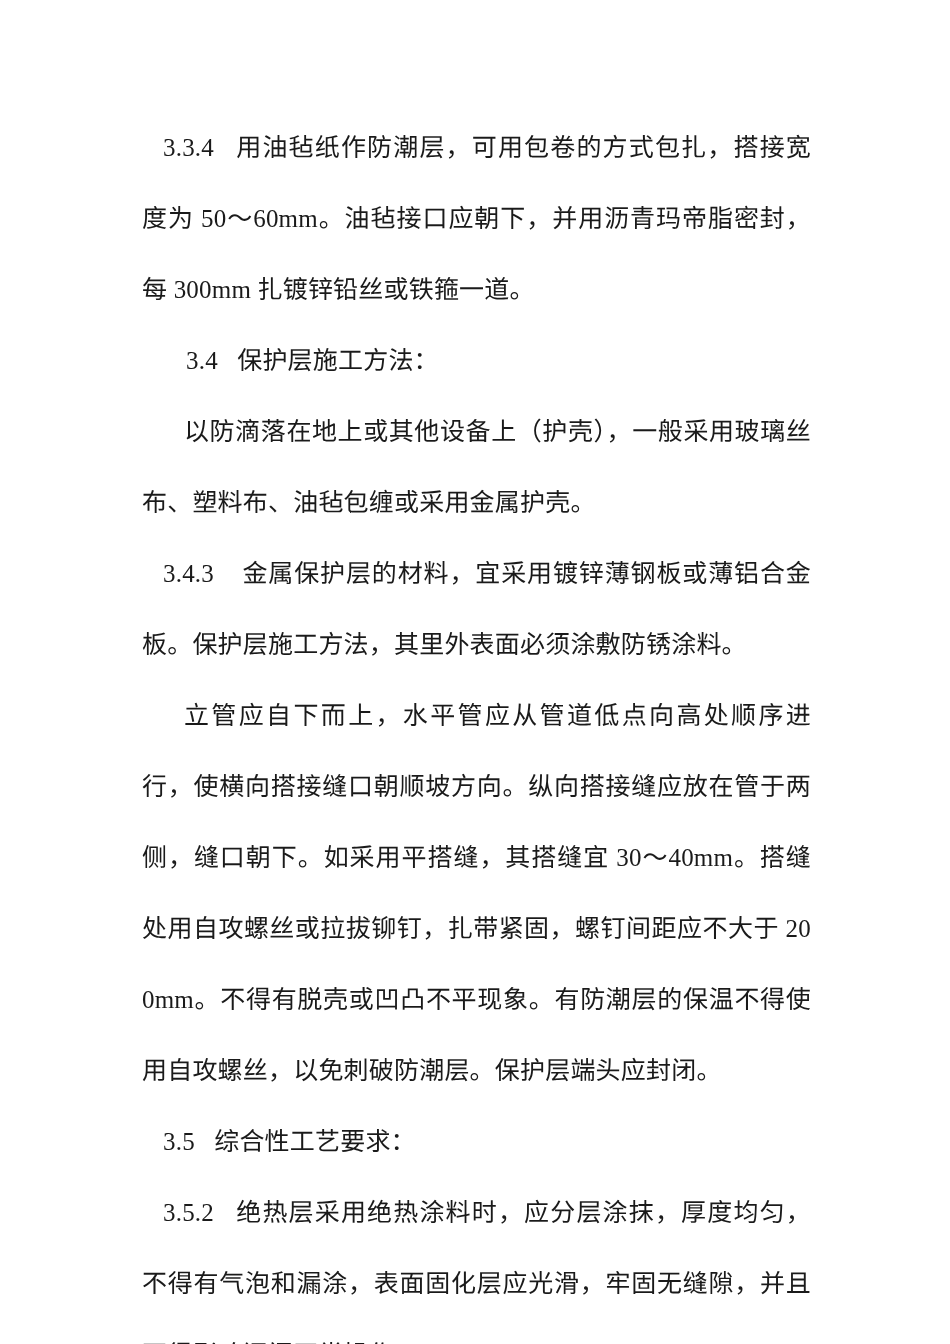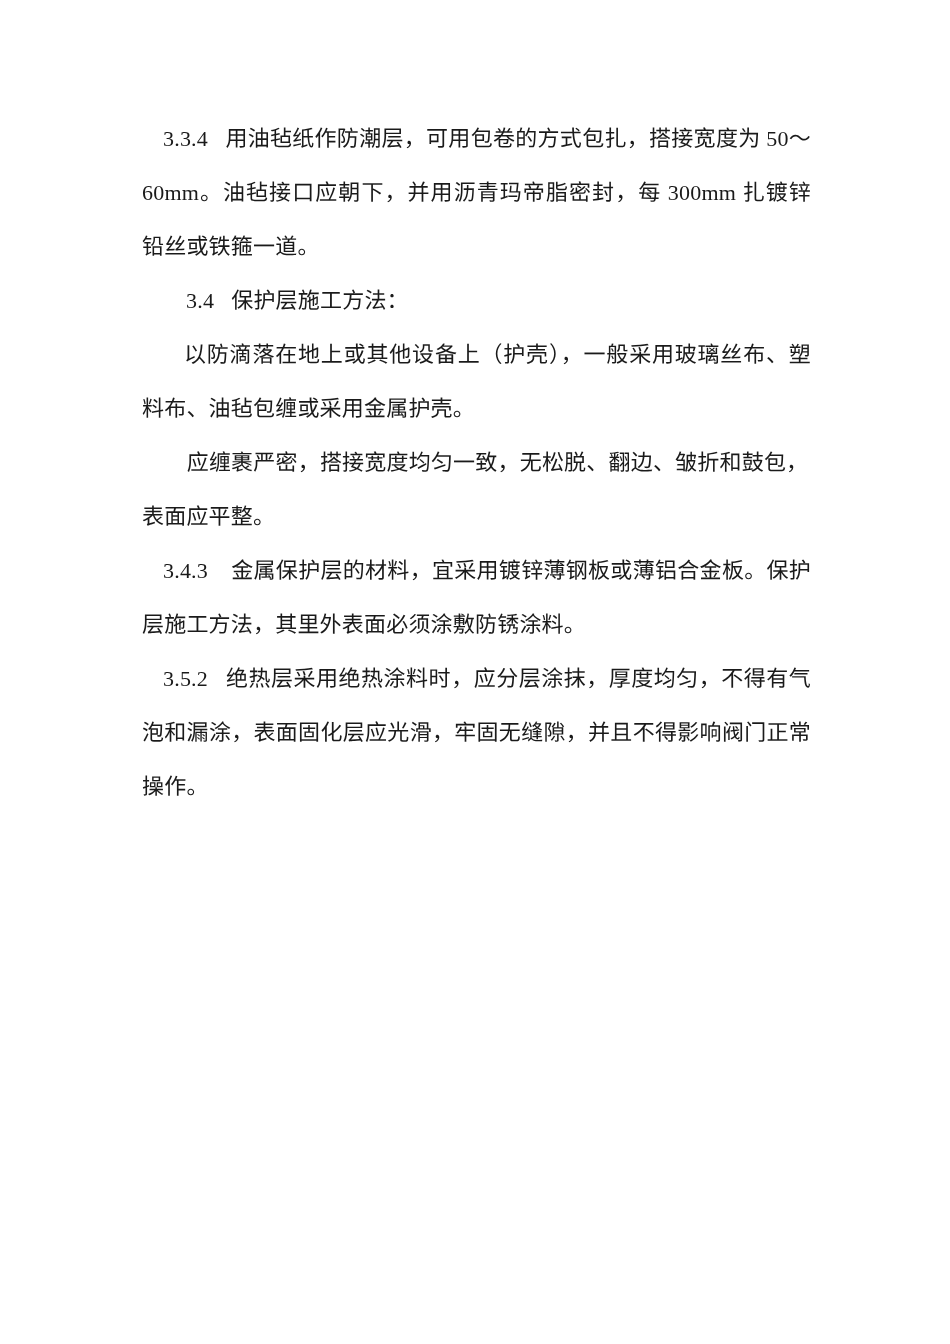--- a/index.html
+++ b/index.html
@@ -21,42 +21,42 @@
     box-sizing: border-box;
   }
   .text-column {
     position: absolute;
     left: 142px;
     top: 112px;
     width: 669px;
   }
   
   .para {
-    font-size: 22px;
-    line-height: 54px;
+    font-size: 25px;
+    line-height: 71px;
     text-align: justify;
     text-justify: inter-character;
     text-align-last: left;
     margin: 0;
     letter-spacing: 0.2px;
     word-break: break-all;
     white-space: normal;
   }
   
   .para.indent-1 { text-indent: 21px; }
   
   .para.indent-2 {
     text-indent: 44px;
     text-align: left;
   }
   
   .para.indent-body { text-indent: 42px; }
   
   .para.single {
-    text-align: center;
+    text-align: right;
     text-align-last: left;
   }
   
   .blk { margin: 0; }
   .num-label { white-space: nowrap; }
 </style>
 </head>
 <body>
 
 <div class="page">
@@ -68,30 +68,33 @@
 
     <p class="para indent-2 single blk">
       <span class="num-label">3.4</span>&nbsp;&nbsp;&nbsp;<span>保护层施工方法：</span>
     </p>
 
     <p class="para indent-body blk">
       <span>以防滴落在地上或其他设备上（护壳），一般采用玻璃丝布、塑料布、油毡包缠或采用金属护壳。</span>
     </p>
 
 
-    <p class="para indent-body single blk">
-      <span>应缠裹严密，搭接宽度均匀一致，无松脱、翻边、皱折和鼓包，表面应平整。</span>
-    </p>
 
 
     <p class="para indent-1 blk">
       <span class="num-label">3.4.3</span>&nbsp;&nbsp;&nbsp;&nbsp;<span>金属保护层的材料，宜采用镀锌薄钢板或薄铝合金板。保护层施工方法，其里外表面必须涂敷防锈涂料。</span>
     </p>
 
+    <p class="para indent-body blk">
+      <span>立管应自下而上，水平管应从管道低点向高处顺序进行，使横向搭接缝口朝顺坡方向。纵向搭接缝应放在管于两侧，缝口朝下。如采用平搭缝，其搭缝宜 30～40mm。搭缝处用自攻螺丝或拉拔铆钉，扎带紧固，螺钉间距应不大于 200mm。不得有脱壳或凹凸不平现象。有防潮层的保温不得使用自攻螺丝，以免刺破防潮层。保护层端头应封闭。</span>
+    </p>
 
+    <p class="para indent-1 single blk">
+      <span class="num-label">3.5</span>&nbsp;&nbsp;&nbsp;<span>综合性工艺要求：</span>
+    </p>
 
 
     <p class="para indent-1 blk">
       <span class="num-label">3.5.2</span>&nbsp;&nbsp;&nbsp;<span>绝热层采用绝热涂料时，应分层涂抹，厚度均匀，不得有气泡和漏涂，表面固化层应光滑，牢固无缝隙，并且不得影响阀门正常操作。</span>
     </p>
 
   </div>
 </div>
 
 </body></html>

